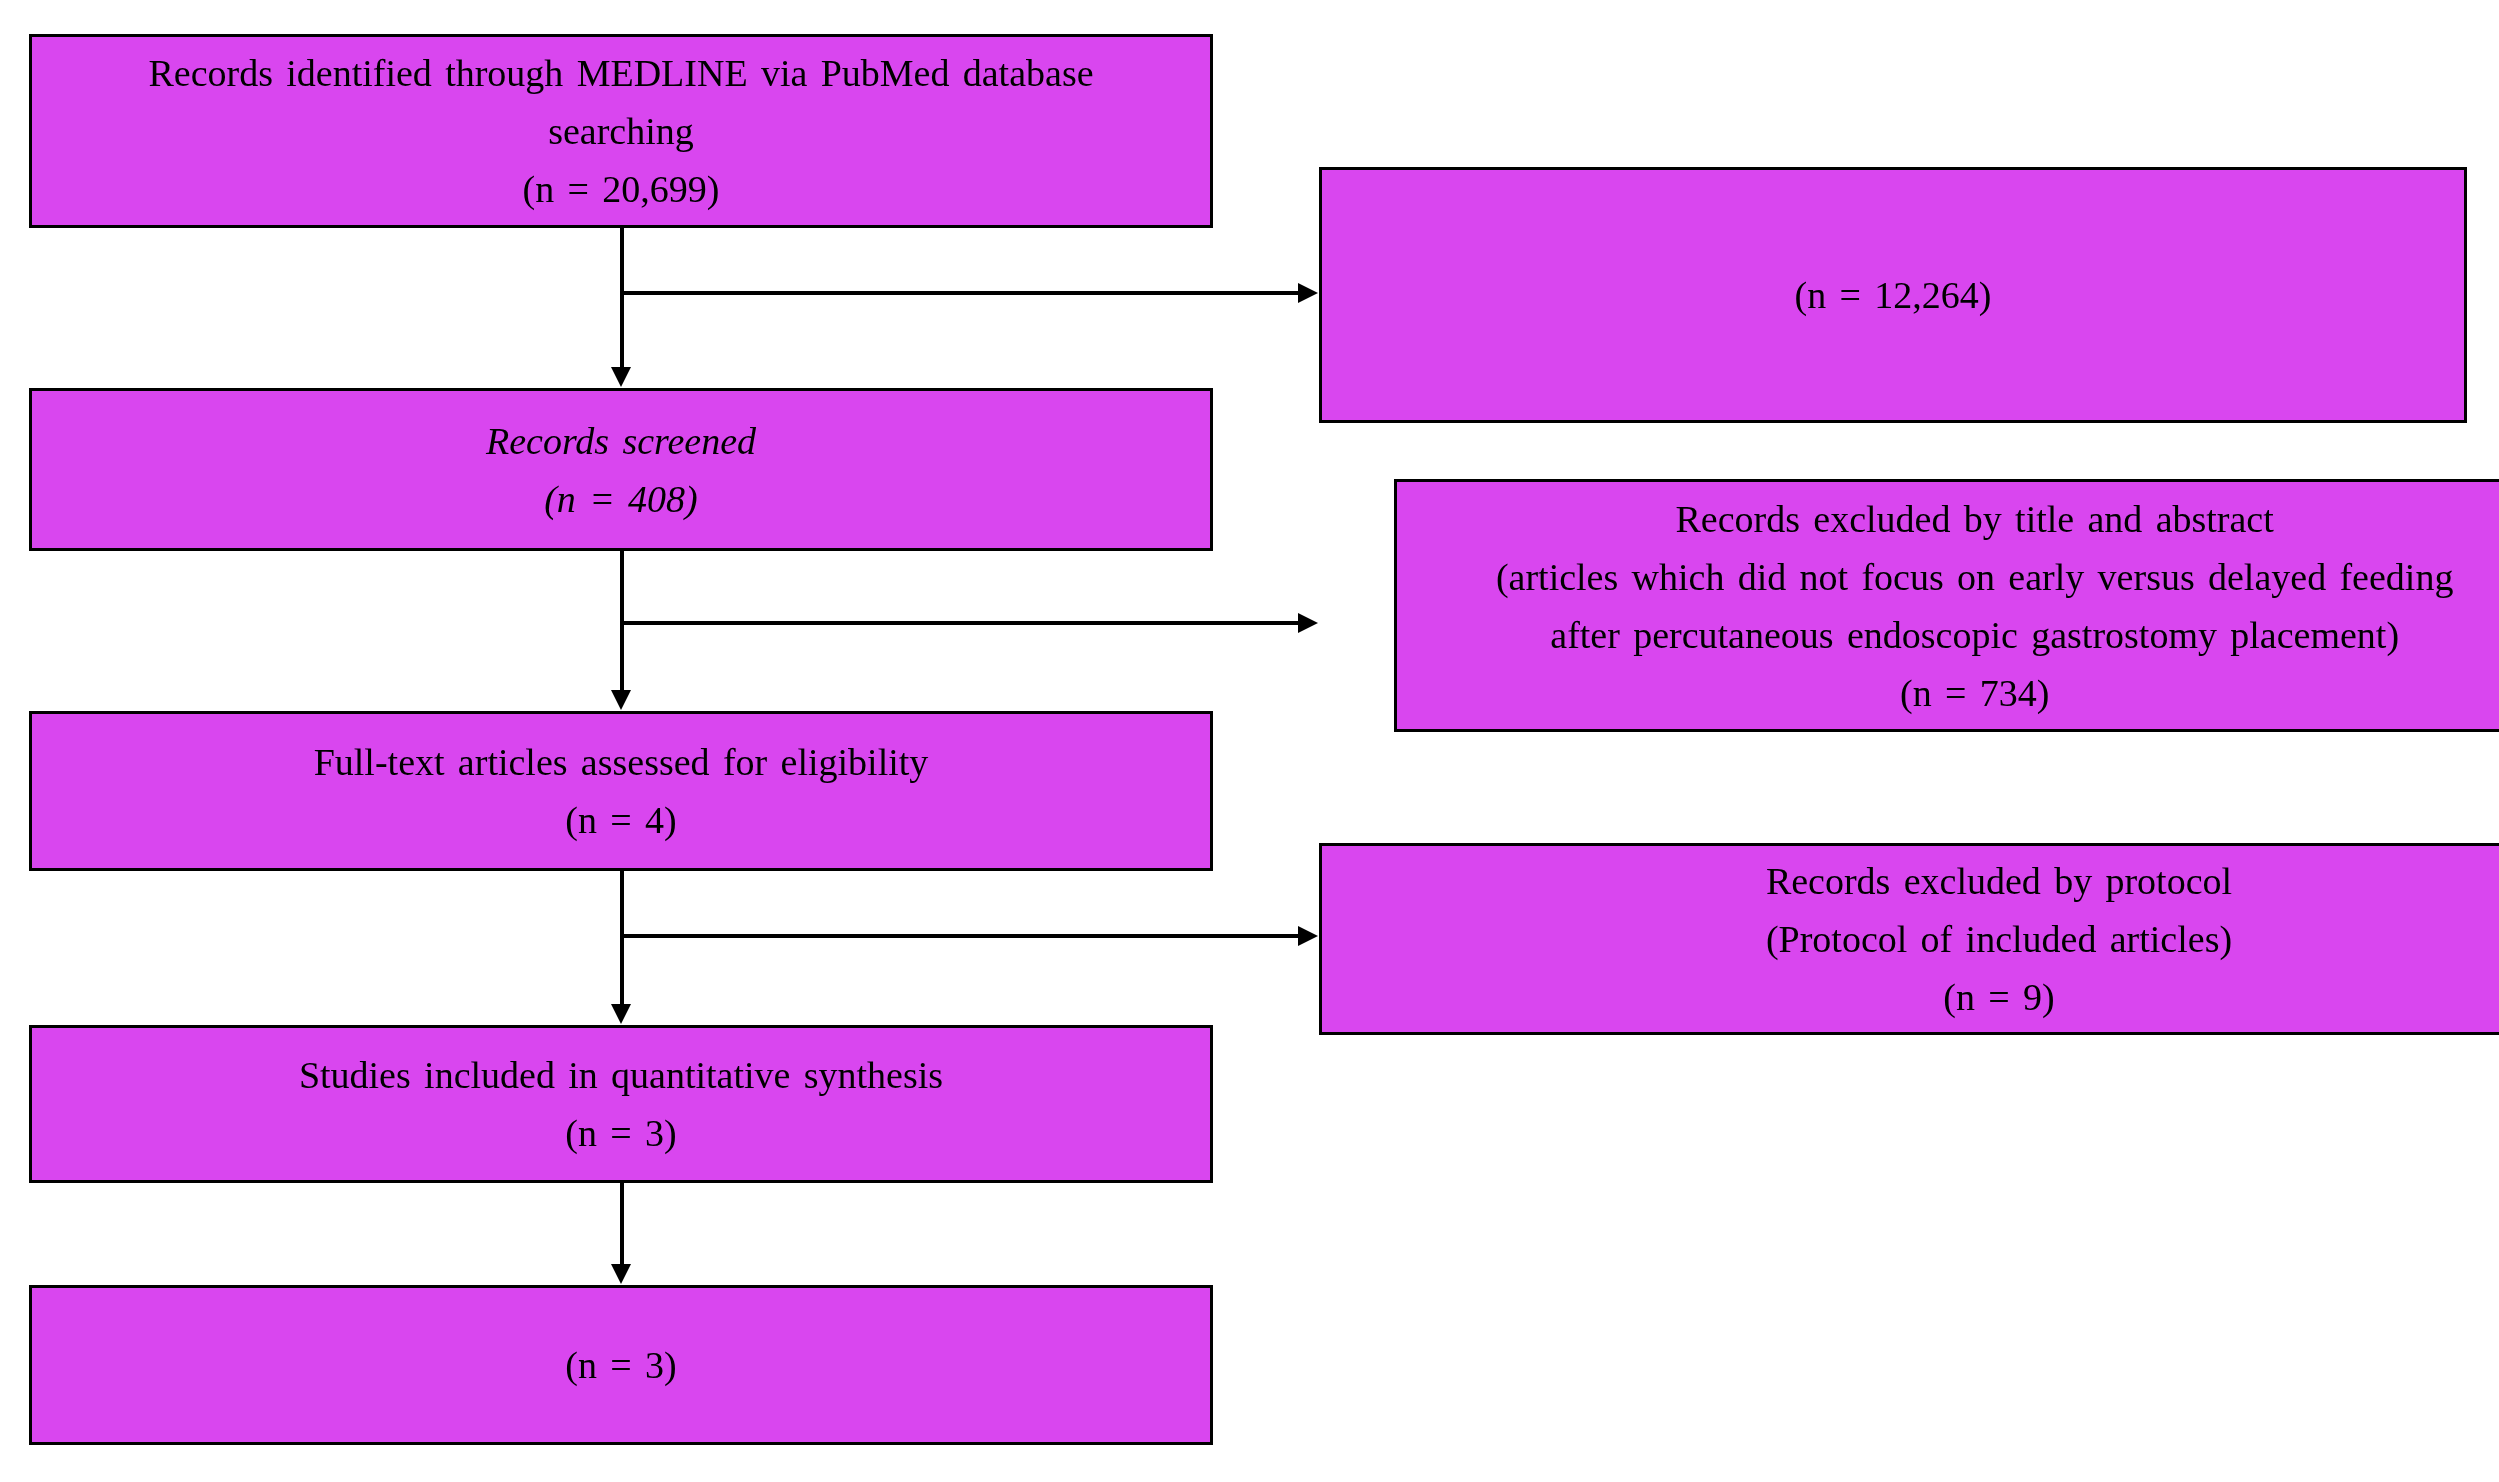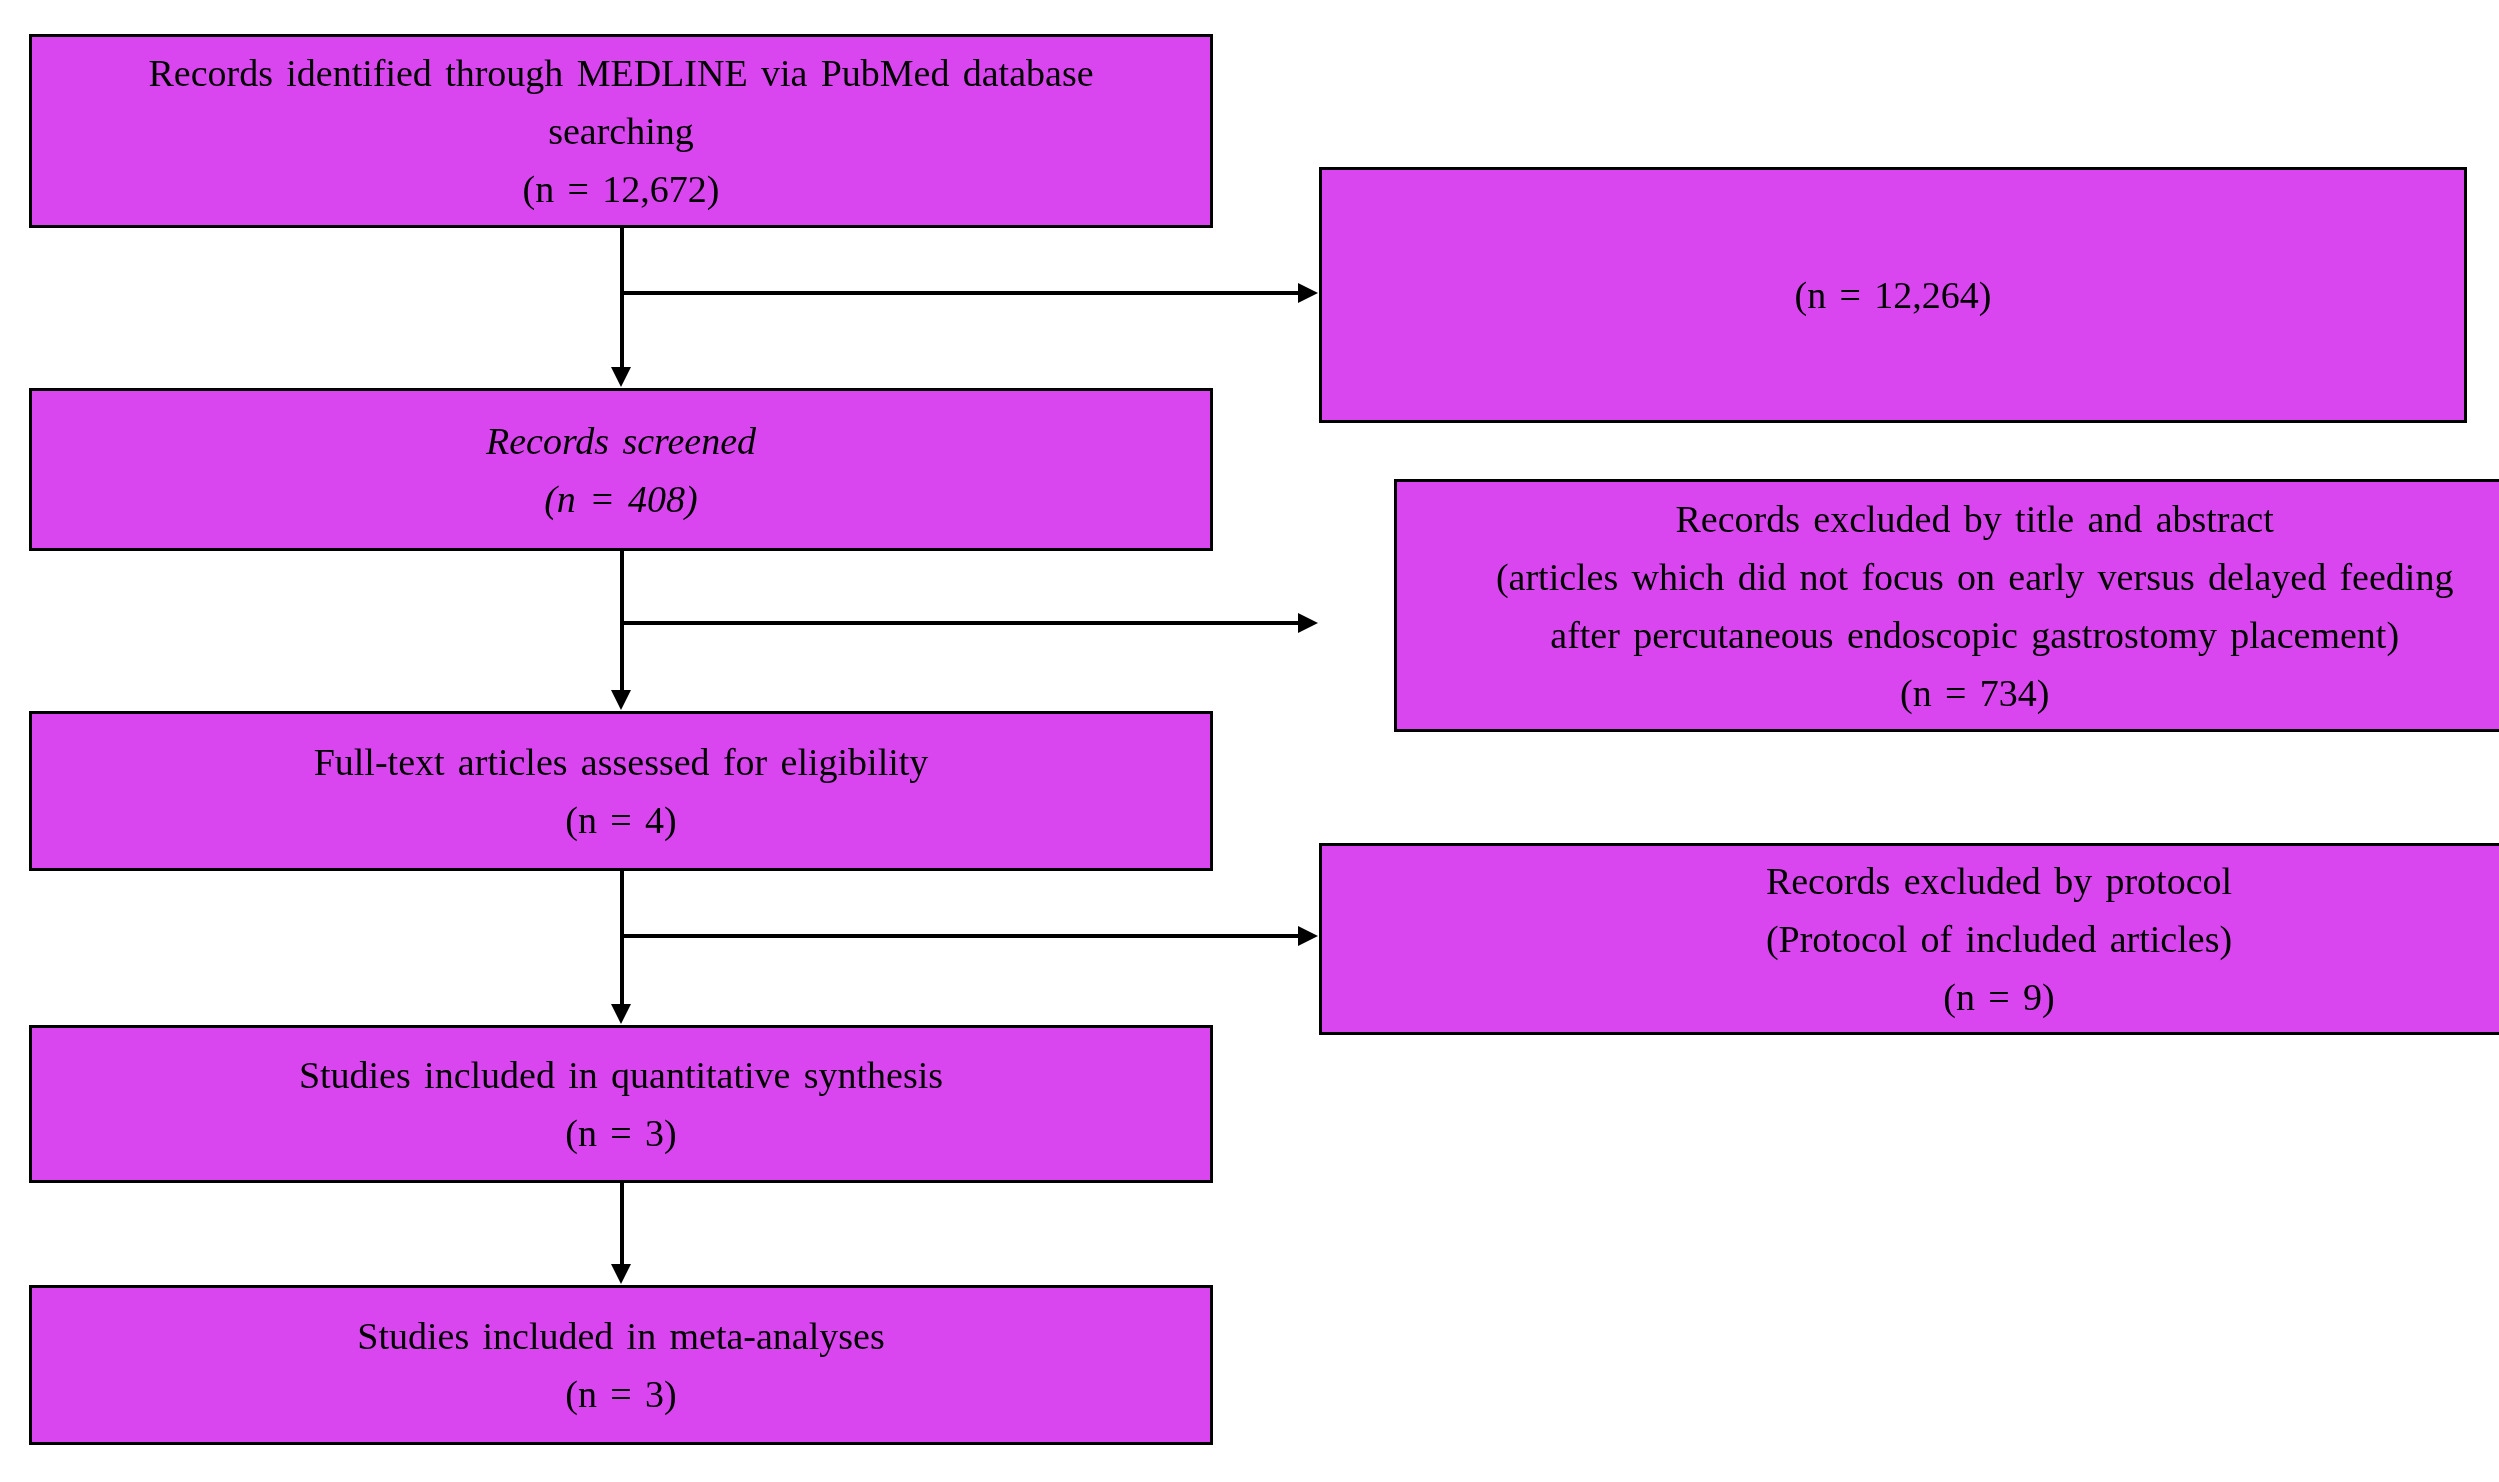--- a/index.html
+++ b/index.html
@@ -53,40 +53,39 @@
   }
 </style>
 </head>
 <body>
 
 <div id="canvas">
 
   <div class="box" style="left:29px; top:34px; width:1184px; height:194px;">
     <div class="box-label">Records identified through MEDLINE via PubMed database
 searching</div>
-    <div class="box-count">(n = 12,672)</div>
+    <div class="box-count">(n = 20,699)</div>
   </div>
 
   <div class="box" style="left:29px; top:388px; width:1184px; height:163px;font-style:italic;">
     <div class="box-label">Records screened</div>
     <div class="box-count">(n = 408)</div>
   </div>
 
   <div class="box" style="left:29px; top:711px; width:1184px; height:160px;">
     <div class="box-label">Full-text articles assessed for eligibility</div>
     <div class="box-count">(n = 4)</div>
   </div>
 
   <div class="box" style="left:29px; top:1025px; width:1184px; height:158px;">
     <div class="box-label">Studies included in quantitative synthesis</div>
     <div class="box-count">(n = 3)</div>
   </div>
 
   <div class="box" style="left:29px; top:1285px; width:1184px; height:160px;">
-    <div class="box-label">Studies included in meta-analyses</div>
     <div class="box-count">(n = 3)</div>
   </div>
 
   <div class="box" style="left:1319px; top:167px; width:1148px; height:256px;">
     <div class="box-count">(n = 12,264)</div>
   </div>
 
   <div class="box" style="left:1394px; top:479px; width:1148px; height:253px;padding-left:24px;">
     <div class="box-label">Records excluded by title and abstract
 (articles which did not focus on early versus delayed feeding

